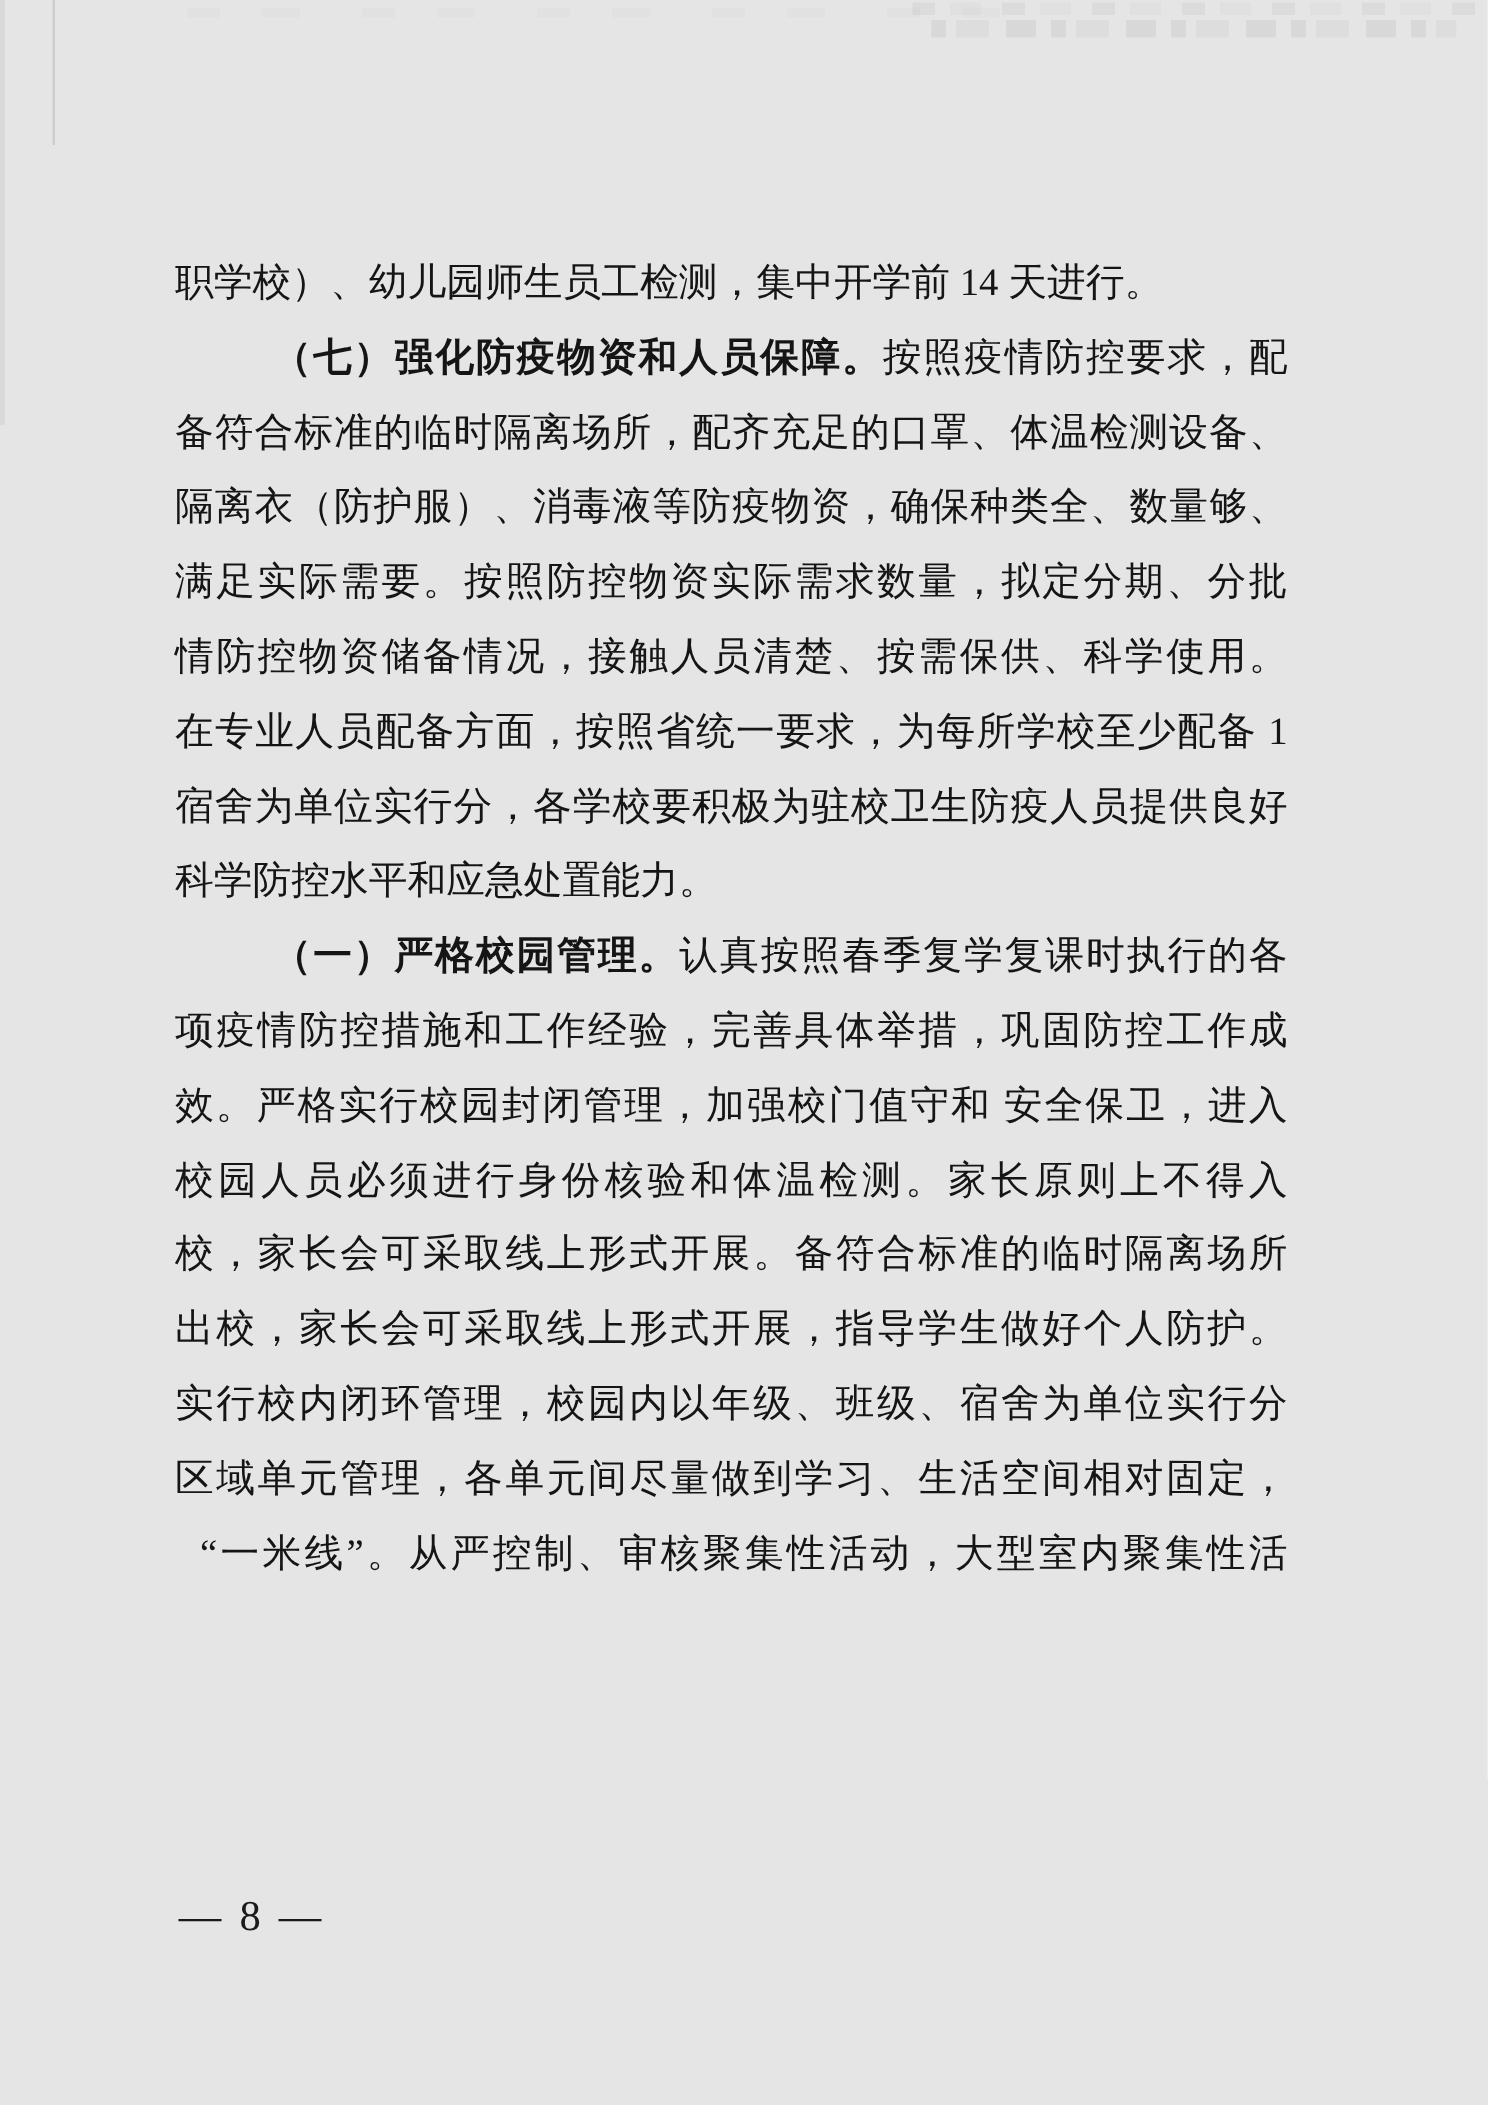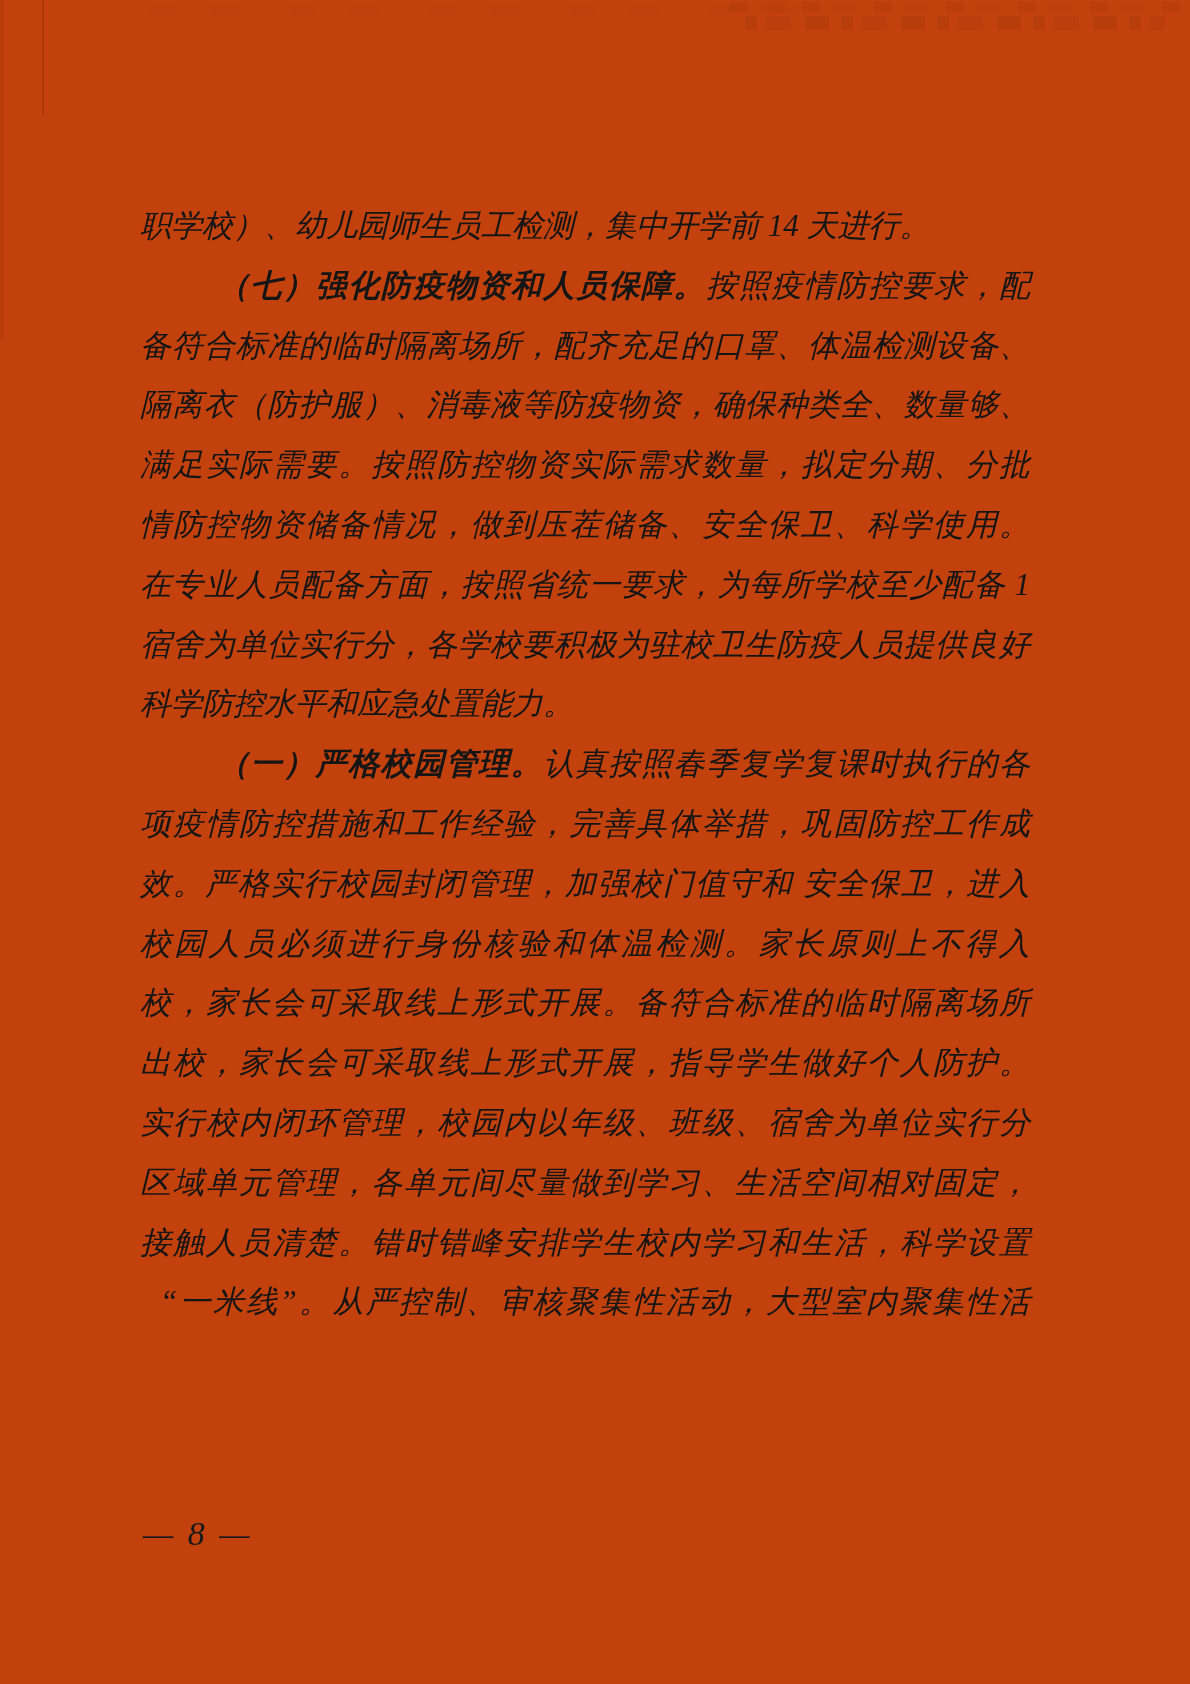--- a/index.html
+++ b/index.html
@@ -2,21 +2,21 @@
 <html><head>
 <meta charset="utf-8">
 <title>Scanned Document Page</title>
 <style>
   html,body{margin:0;padding:0;}
   body{
     width:1190px;height:1684px;position:relative;overflow:hidden;
     background:#fdfdfd;
     font-family:"Liberation Serif","DejaVu Serif",serif;
   }
-  .page{position:absolute;inset:0;background:#c2410c;font-style:italic;}
+  .page{position:absolute;inset:0;background:#e5e5e5;}
   .textblock{position:absolute;left:140px;top:196px;width:890px;}
   .line{
     height:59.8px;line-height:59.8px;font-size:31px;color:#151515;
     text-align:left;
   }
   .line.justify{text-align:justify;text-align-last:justify;}
   .line.indent{padding-left:78px;}
   .line.quote{padding-left:20px;}
   .bold{font-weight:700;}
   .footer{
@@ -63,31 +63,30 @@
   <div class="artifact noise-top-left"></div>
   <div class="artifact noise-left-line"></div>
   <div class="artifact noise-left-edge"></div>
 
   <div class="textblock" id="textblock">
       <div class="line"><span>职学校）、幼儿园师生员工检测，集中开学前 14 天进行。</span></div>
       <div class="line justify indent"><span class="bold">（七）强化防疫物资和人员保障。</span><span>按照疫情防控要求，配</span></div>
       <div class="line justify"><span>备符合标准的临时隔离场所，配齐充足的口罩、体温检测设备、</span></div>
       <div class="line justify"><span>隔离衣（防护服）、消毒液等防疫物资，确保种类全、数量够、</span></div>
       <div class="line justify"><span>满足实际需要。按照防控物资实际需求数量，拟定分期、分批</span></div>
-      <div class="line justify"><span>情防控物资储备情况，做到压茬储备、安全保卫、科学使用。</span></div>
+      <div class="line justify"><span>情防控物资储备情况，接触人员清楚、按需保供、科学使用。</span></div>
       <div class="line justify"><span>在专业人员配备方面，按照省统一要求，为每所学校至少配备 1</span></div>
       <div class="line justify"><span>宿舍为单位实行分，各学校要积极为驻校卫生防疫人员提供良好</span></div>
       <div class="line"><span>科学防控水平和应急处置能力。</span></div>
       <div class="line justify indent"><span class="bold">（一）严格校园管理。</span><span>认真按照春季复学复课时执行的各</span></div>
       <div class="line justify"><span>项疫情防控措施和工作经验，完善具体举措，巩固防控工作成</span></div>
       <div class="line justify"><span>效。严格实行校园封闭管理，加强校门值守和 安全保卫，进入</span></div>
       <div class="line justify"><span>校园人员必须进行身份核验和体温检测。家长原则上不得入</span></div>
       <div class="line justify"><span>校，家长会可采取线上形式开展。备符合标准的临时隔离场所</span></div>
       <div class="line justify"><span>出校，家长会可采取线上形式开展，指导学生做好个人防护。</span></div>
       <div class="line justify"><span>实行校内闭环管理，校园内以年级、班级、宿舍为单位实行分</span></div>
       <div class="line justify"><span>区域单元管理，各单元间尽量做到学习、生活空间相对固定，</span></div>
-      <div class="line justify"><span>接触人员清楚。错时错峰安排学生校内学习和生活，科学设置</span></div>
       <div class="line justify quote"><span>“一米线”。从严控制、审核聚集性活动，大型室内聚集性活</span></div>
     </div>
 
   <div class="footer">— 8 —</div>
 
 </div>
 
 </body></html>

